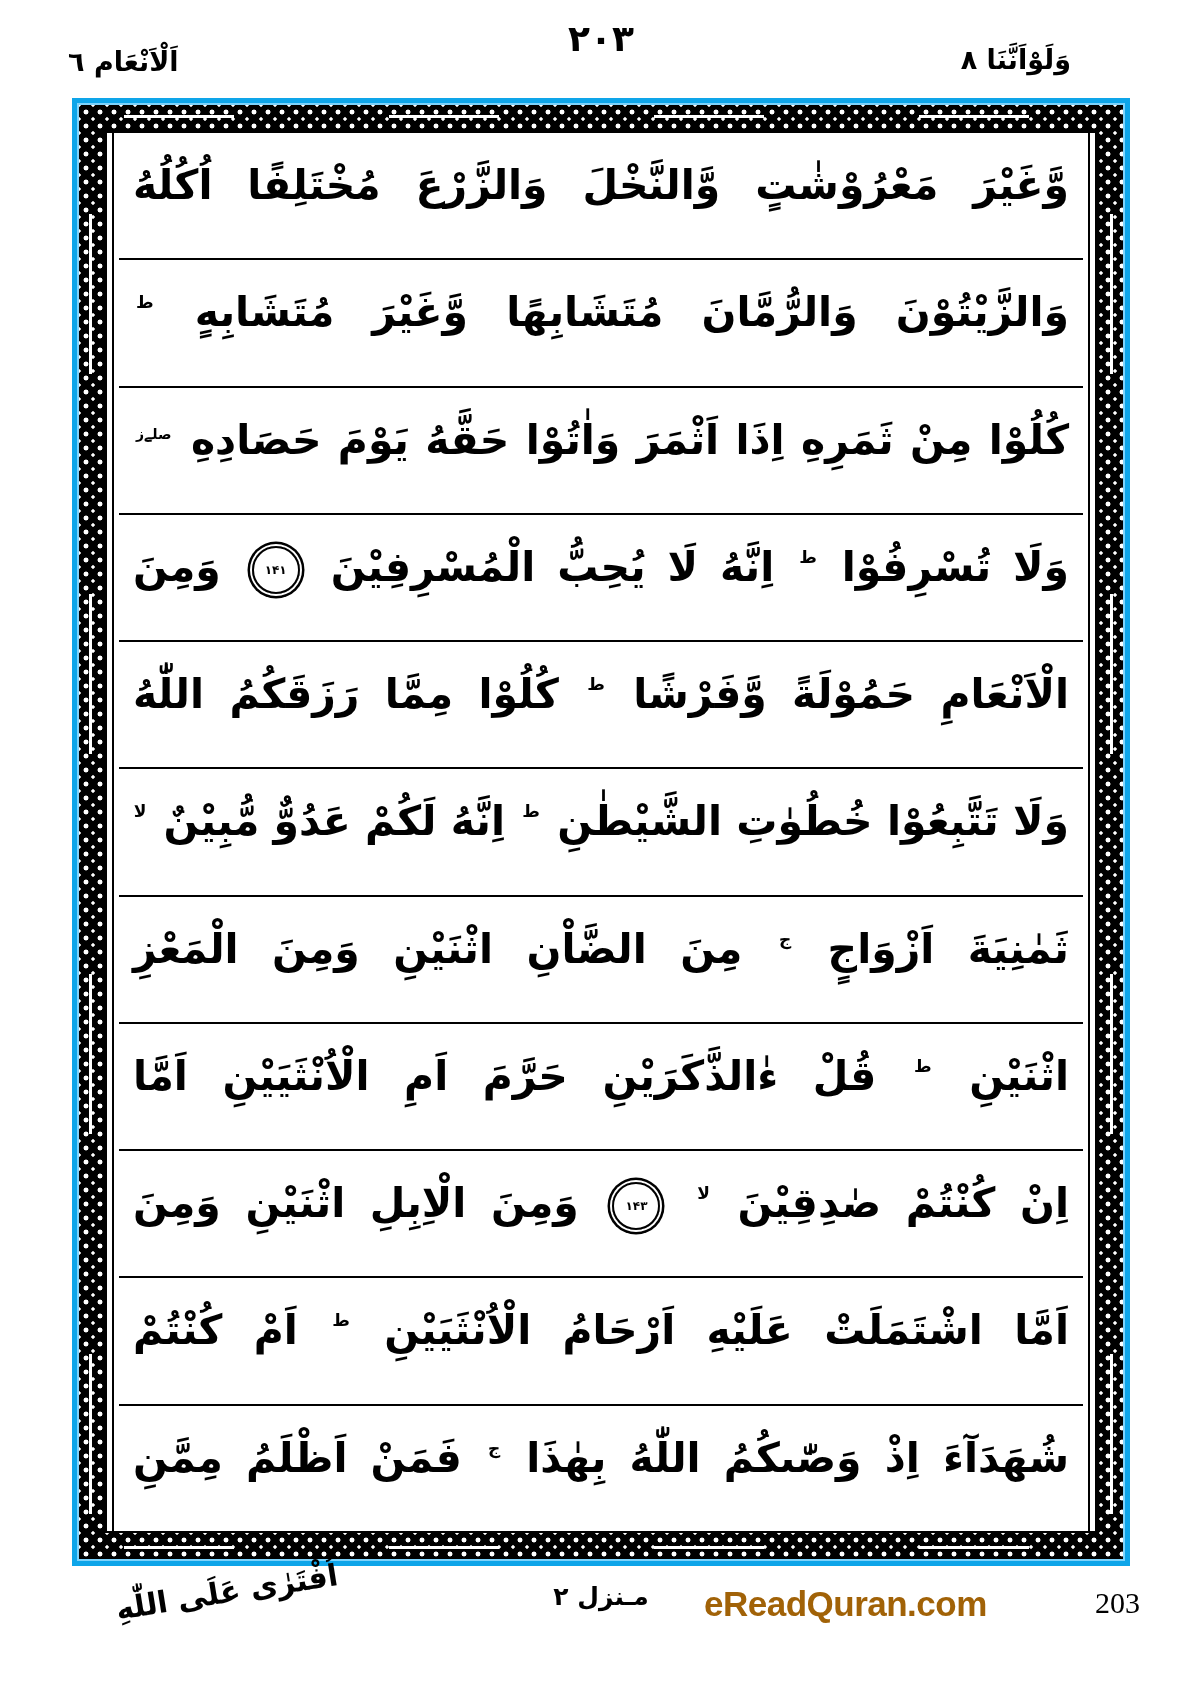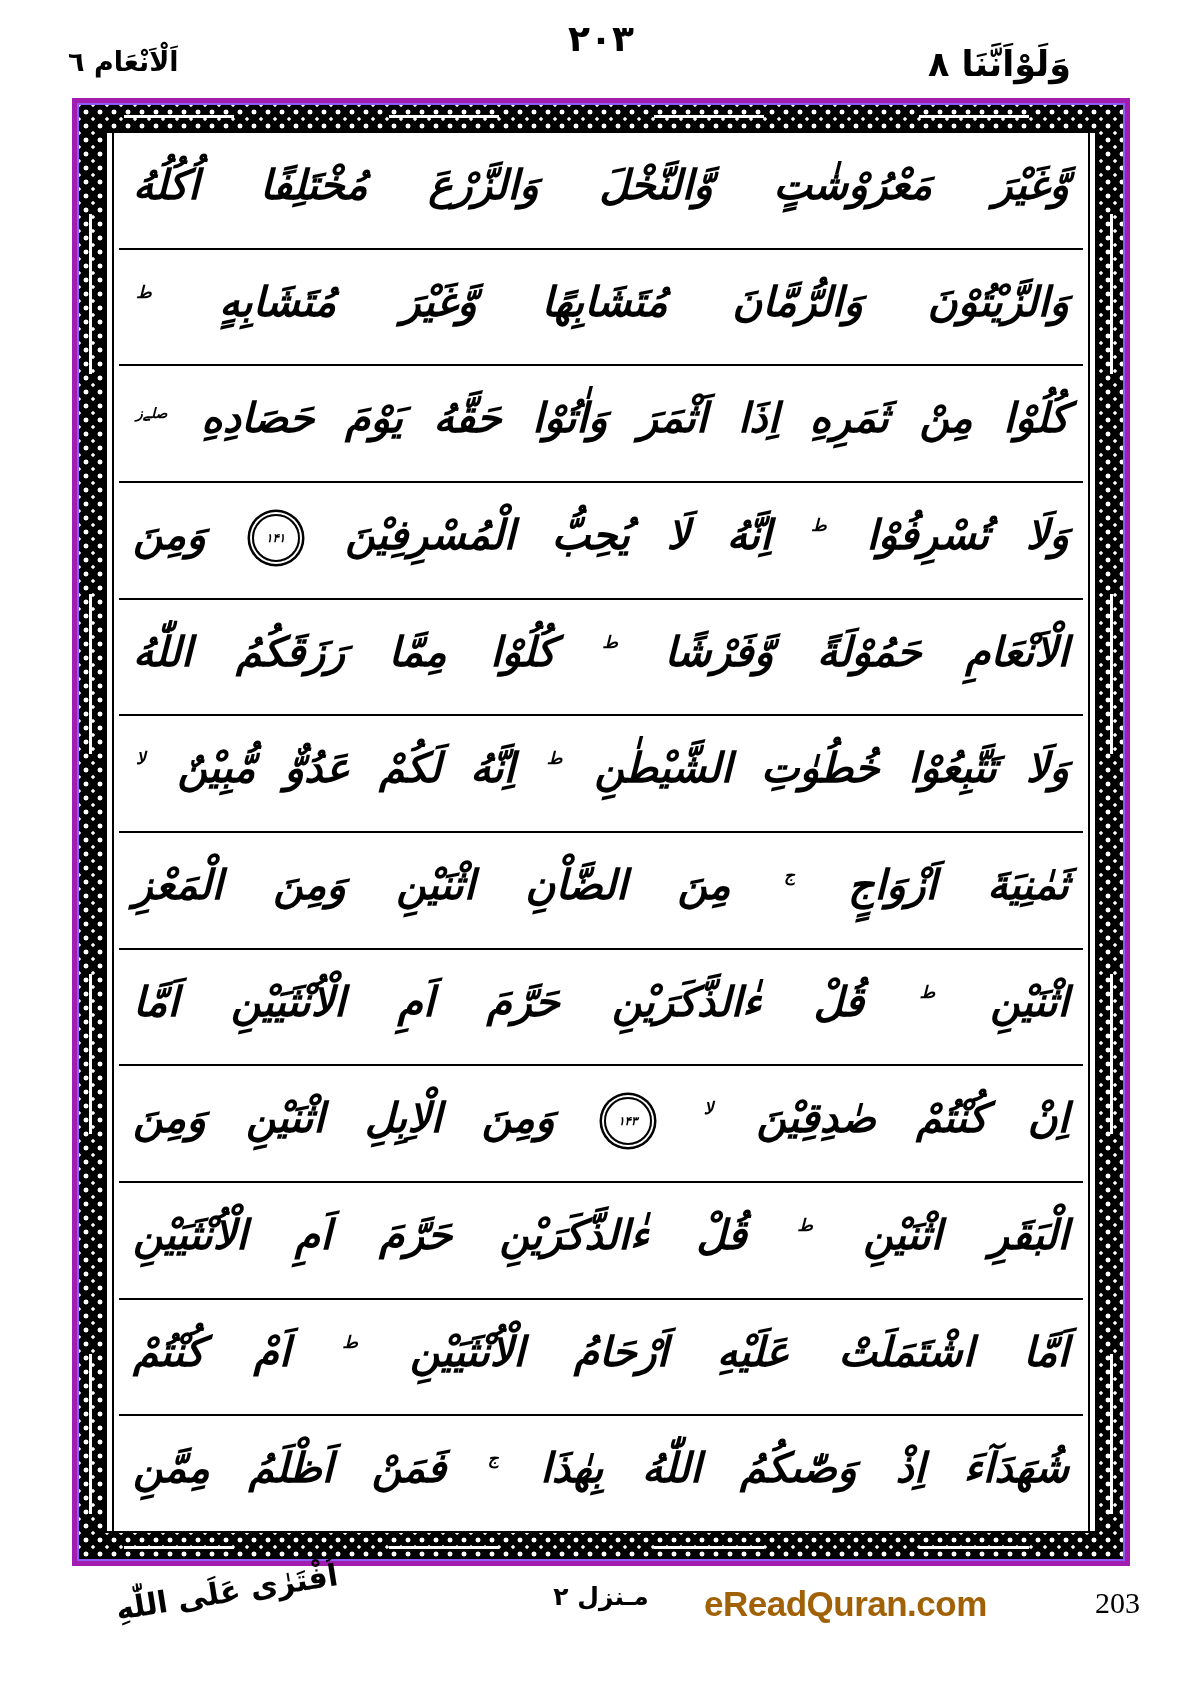--- a/index.html
+++ b/index.html
@@ -4,25 +4,25 @@
 <style>
   html,body{margin:0;padding:0;background:#ffffff;}
   .page{
     position:relative;width:1190px;height:1684px;background:#ffffff;
     font-family:"DejaVu Sans",sans-serif;color:#000;overflow:hidden;margin-left:6px;
   }
   
   .runhead{position:absolute;font-weight:700;white-space:nowrap;}
   .runhead.left{left:62px;top:46px;font-size:27px;}
   .runhead.center{left:50%;top:18px;transform:translateX(-50%);font-size:36px;}
-  .runhead.right{right:125px;top:44px;font-size:35px;}
+  .runhead.right{right:125px;top:44px;font-size:27px;}
   
   .frame{
     position:absolute;left:66px;top:98px;width:1058px;height:1468px;
-    border:5px solid #a21caf;background:#8b5cf6;box-sizing:border-box;font-style:italic;
+    border:5px solid #0ea5e9;background:#7dd3fc;box-sizing:border-box;
   }
   .band{
     position:absolute;inset:2px;background:#000;
     background-image:
       radial-gradient(circle,#fff 2.1px,transparent 2.8px),
       radial-gradient(circle,#fff 1.4px,transparent 2px);
     background-size:14px 14px,14px 14px;
     background-position:0 0,7px 7px;
   }
   .orn{position:absolute;background:repeating-linear-gradient(90deg,#fff 0 110px,transparent 110px 265px);}
@@ -104,23 +104,20 @@
             <div class="row">
               <div class="row-text" dir="rtl"><span class="ayah-text">ثَمٰنِيَةَ اَزْوَاجٍ</span> <span class="stop-mark">ج</span> <span class="ayah-text">مِنَ الضَّاْنِ اثْنَيْنِ وَمِنَ الْمَعْزِ</span> </div>
             </div>
             <div class="row">
               <div class="row-text" dir="rtl"><span class="ayah-text">اثْنَيْنِ</span> <span class="stop-mark">ط</span> <span class="ayah-text">قُلْ ءٰالذَّكَرَيْنِ حَرَّمَ اَمِ الْاُنْثَيَيْنِ اَمَّا</span> </div>
             </div>
             <div class="row">
               <div class="row-text" dir="rtl"><span class="ayah-text">اِنْ كُنْتُمْ صٰدِقِيْنَ</span> <span class="stop-mark">لا</span> <span class="medallion">۱۴۳</span> <span class="ayah-text">وَمِنَ الْاِبِلِ اثْنَيْنِ وَمِنَ</span> </div>
             </div>
             <div class="row">
-              <div class="row-text" dir="rtl"><span class="ayah-text">الْبَقَرِ اثْنَيْنِ</span> <span class="stop-mark">ط</span> <span class="ayah-text">قُلْ ءٰالذَّكَرَيْنِ حَرَّمَ اَمِ الْاُنْثَيَيْنِ</span> </div>
-            </div>
-            <div class="row">
               <div class="row-text" dir="rtl"><span class="ayah-text">اَمَّا اشْتَمَلَتْ عَلَيْهِ اَرْحَامُ الْاُنْثَيَيْنِ</span> <span class="stop-mark">ط</span> <span class="ayah-text">اَمْ كُنْتُمْ</span> </div>
             </div>
             <div class="row">
               <div class="row-text" dir="rtl"><span class="ayah-text">شُهَدَآءَ اِذْ وَصّٰىكُمُ اللّٰهُ بِهٰذَا</span> <span class="stop-mark">ج</span> <span class="ayah-text">فَمَنْ اَظْلَمُ مِمَّنِ</span> </div>
             </div>
           </div>
       </div>
     </div>
   </div>
 

